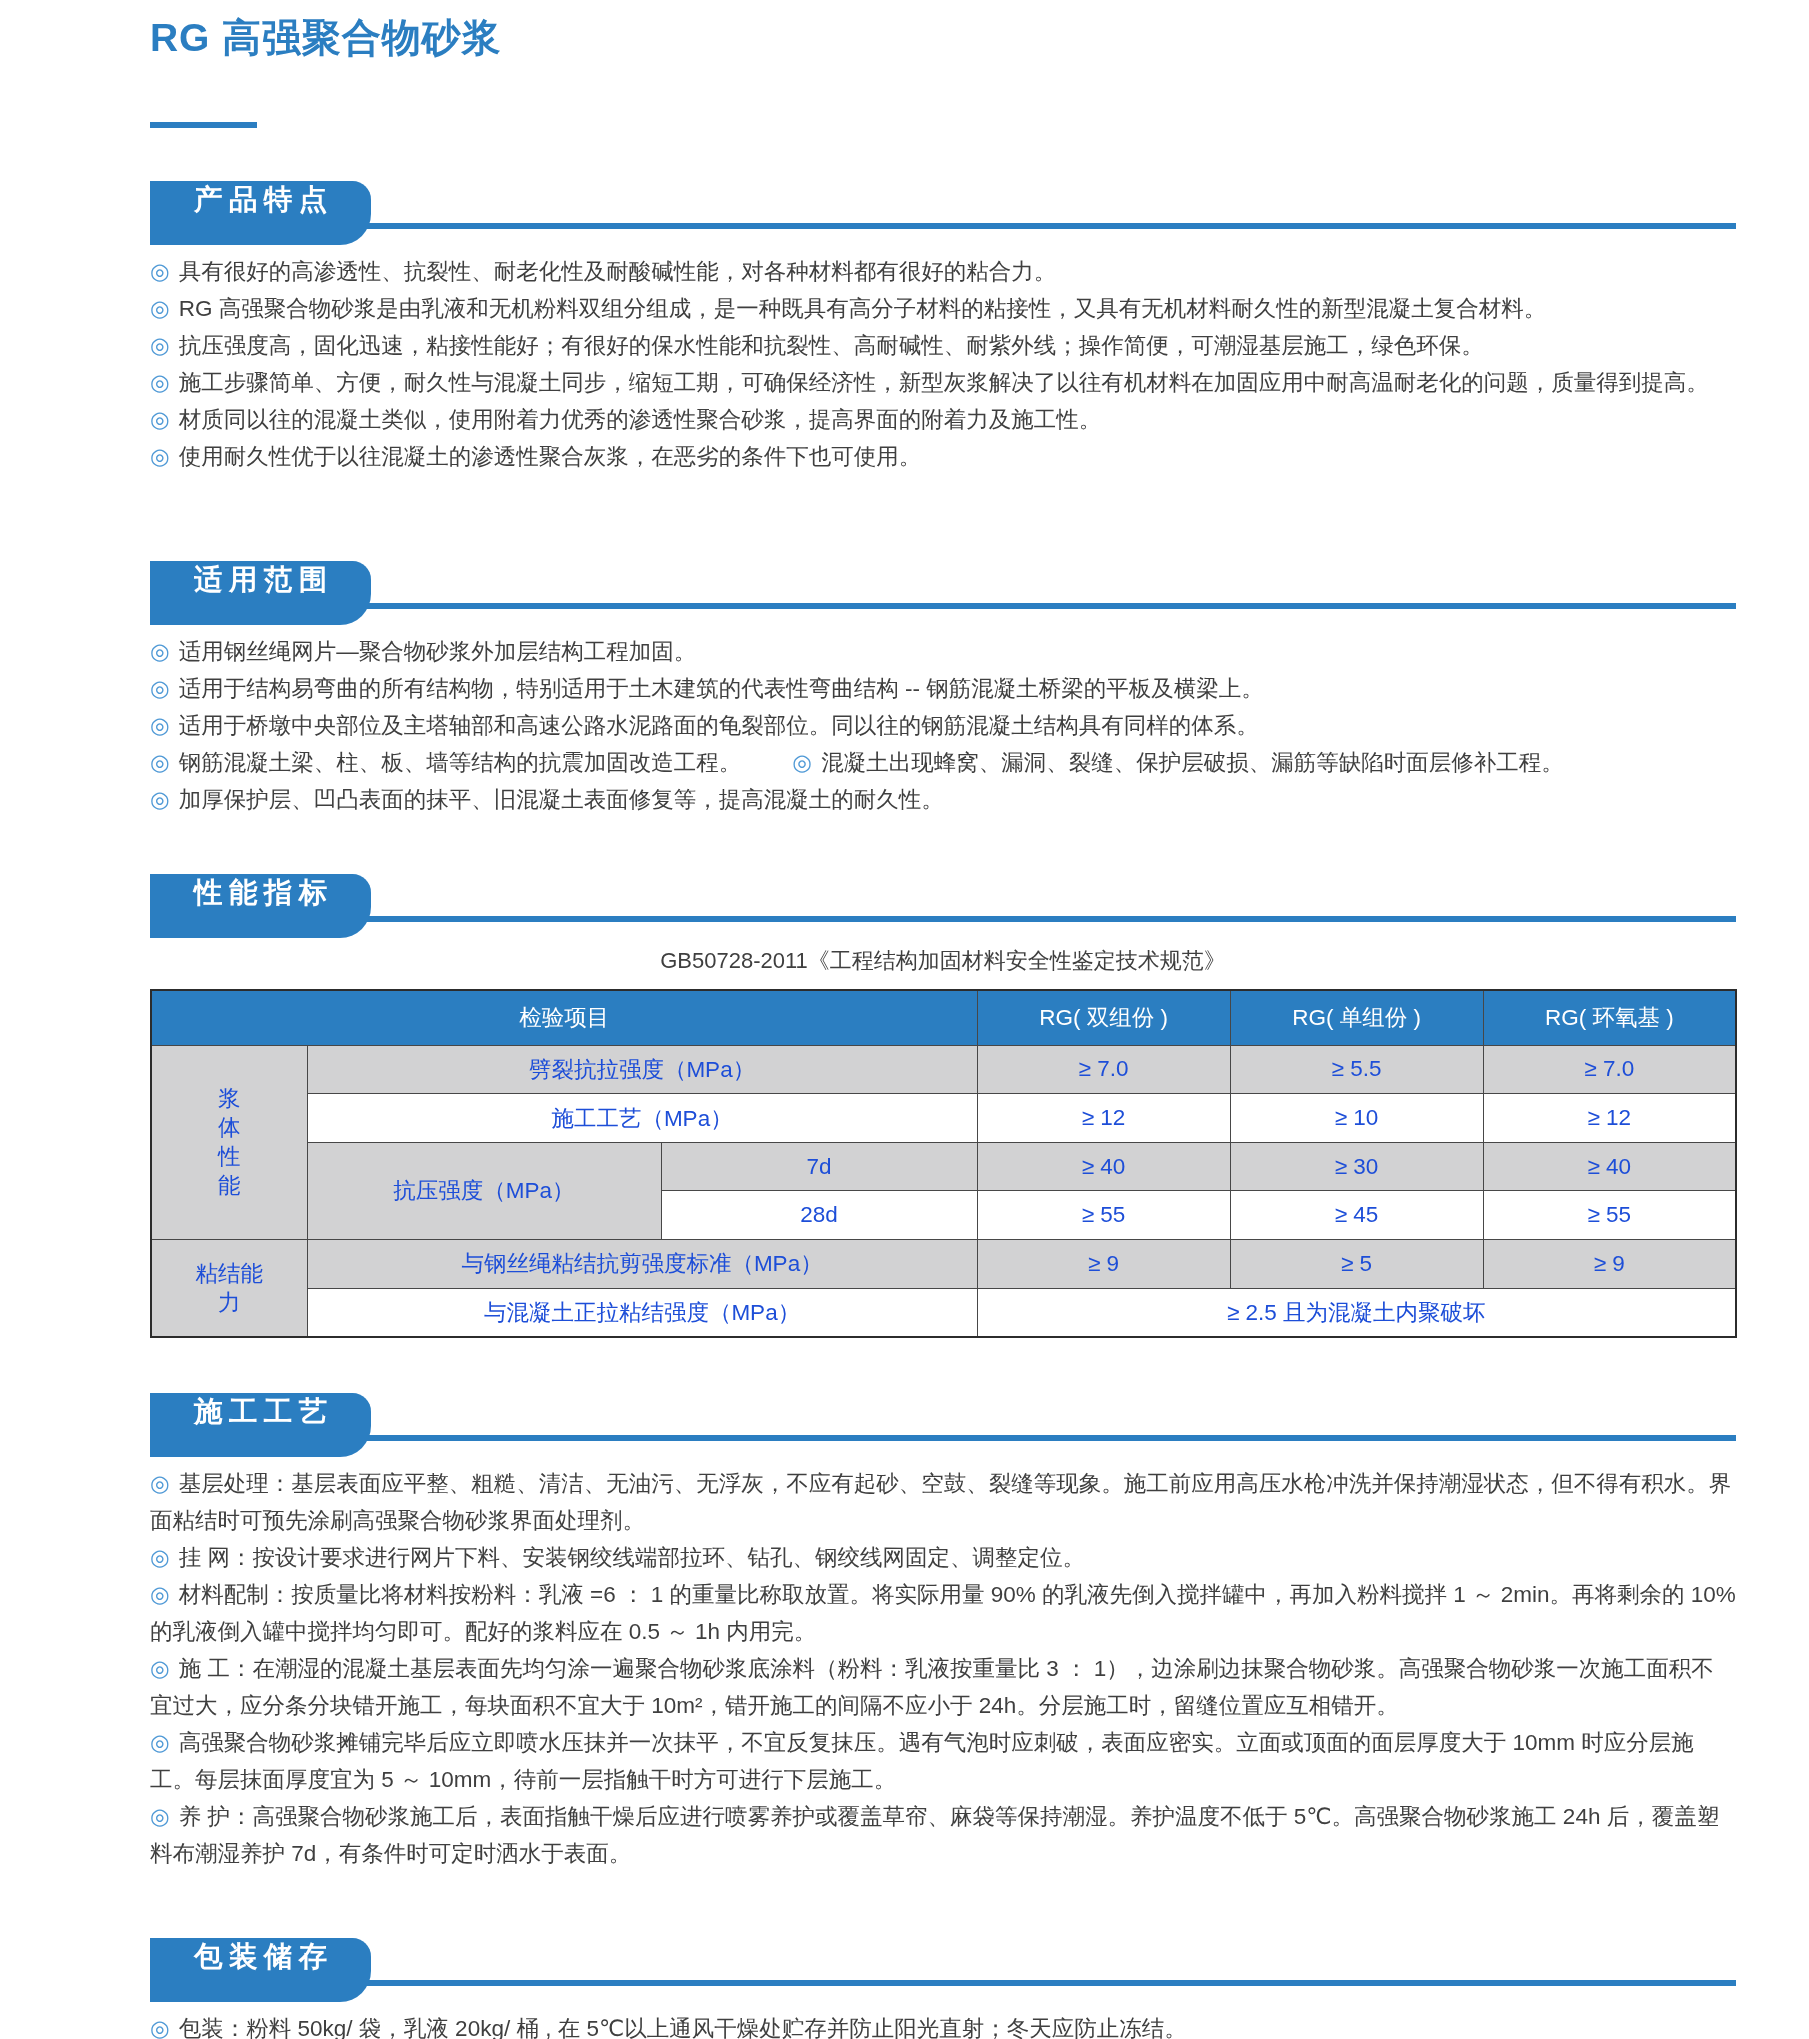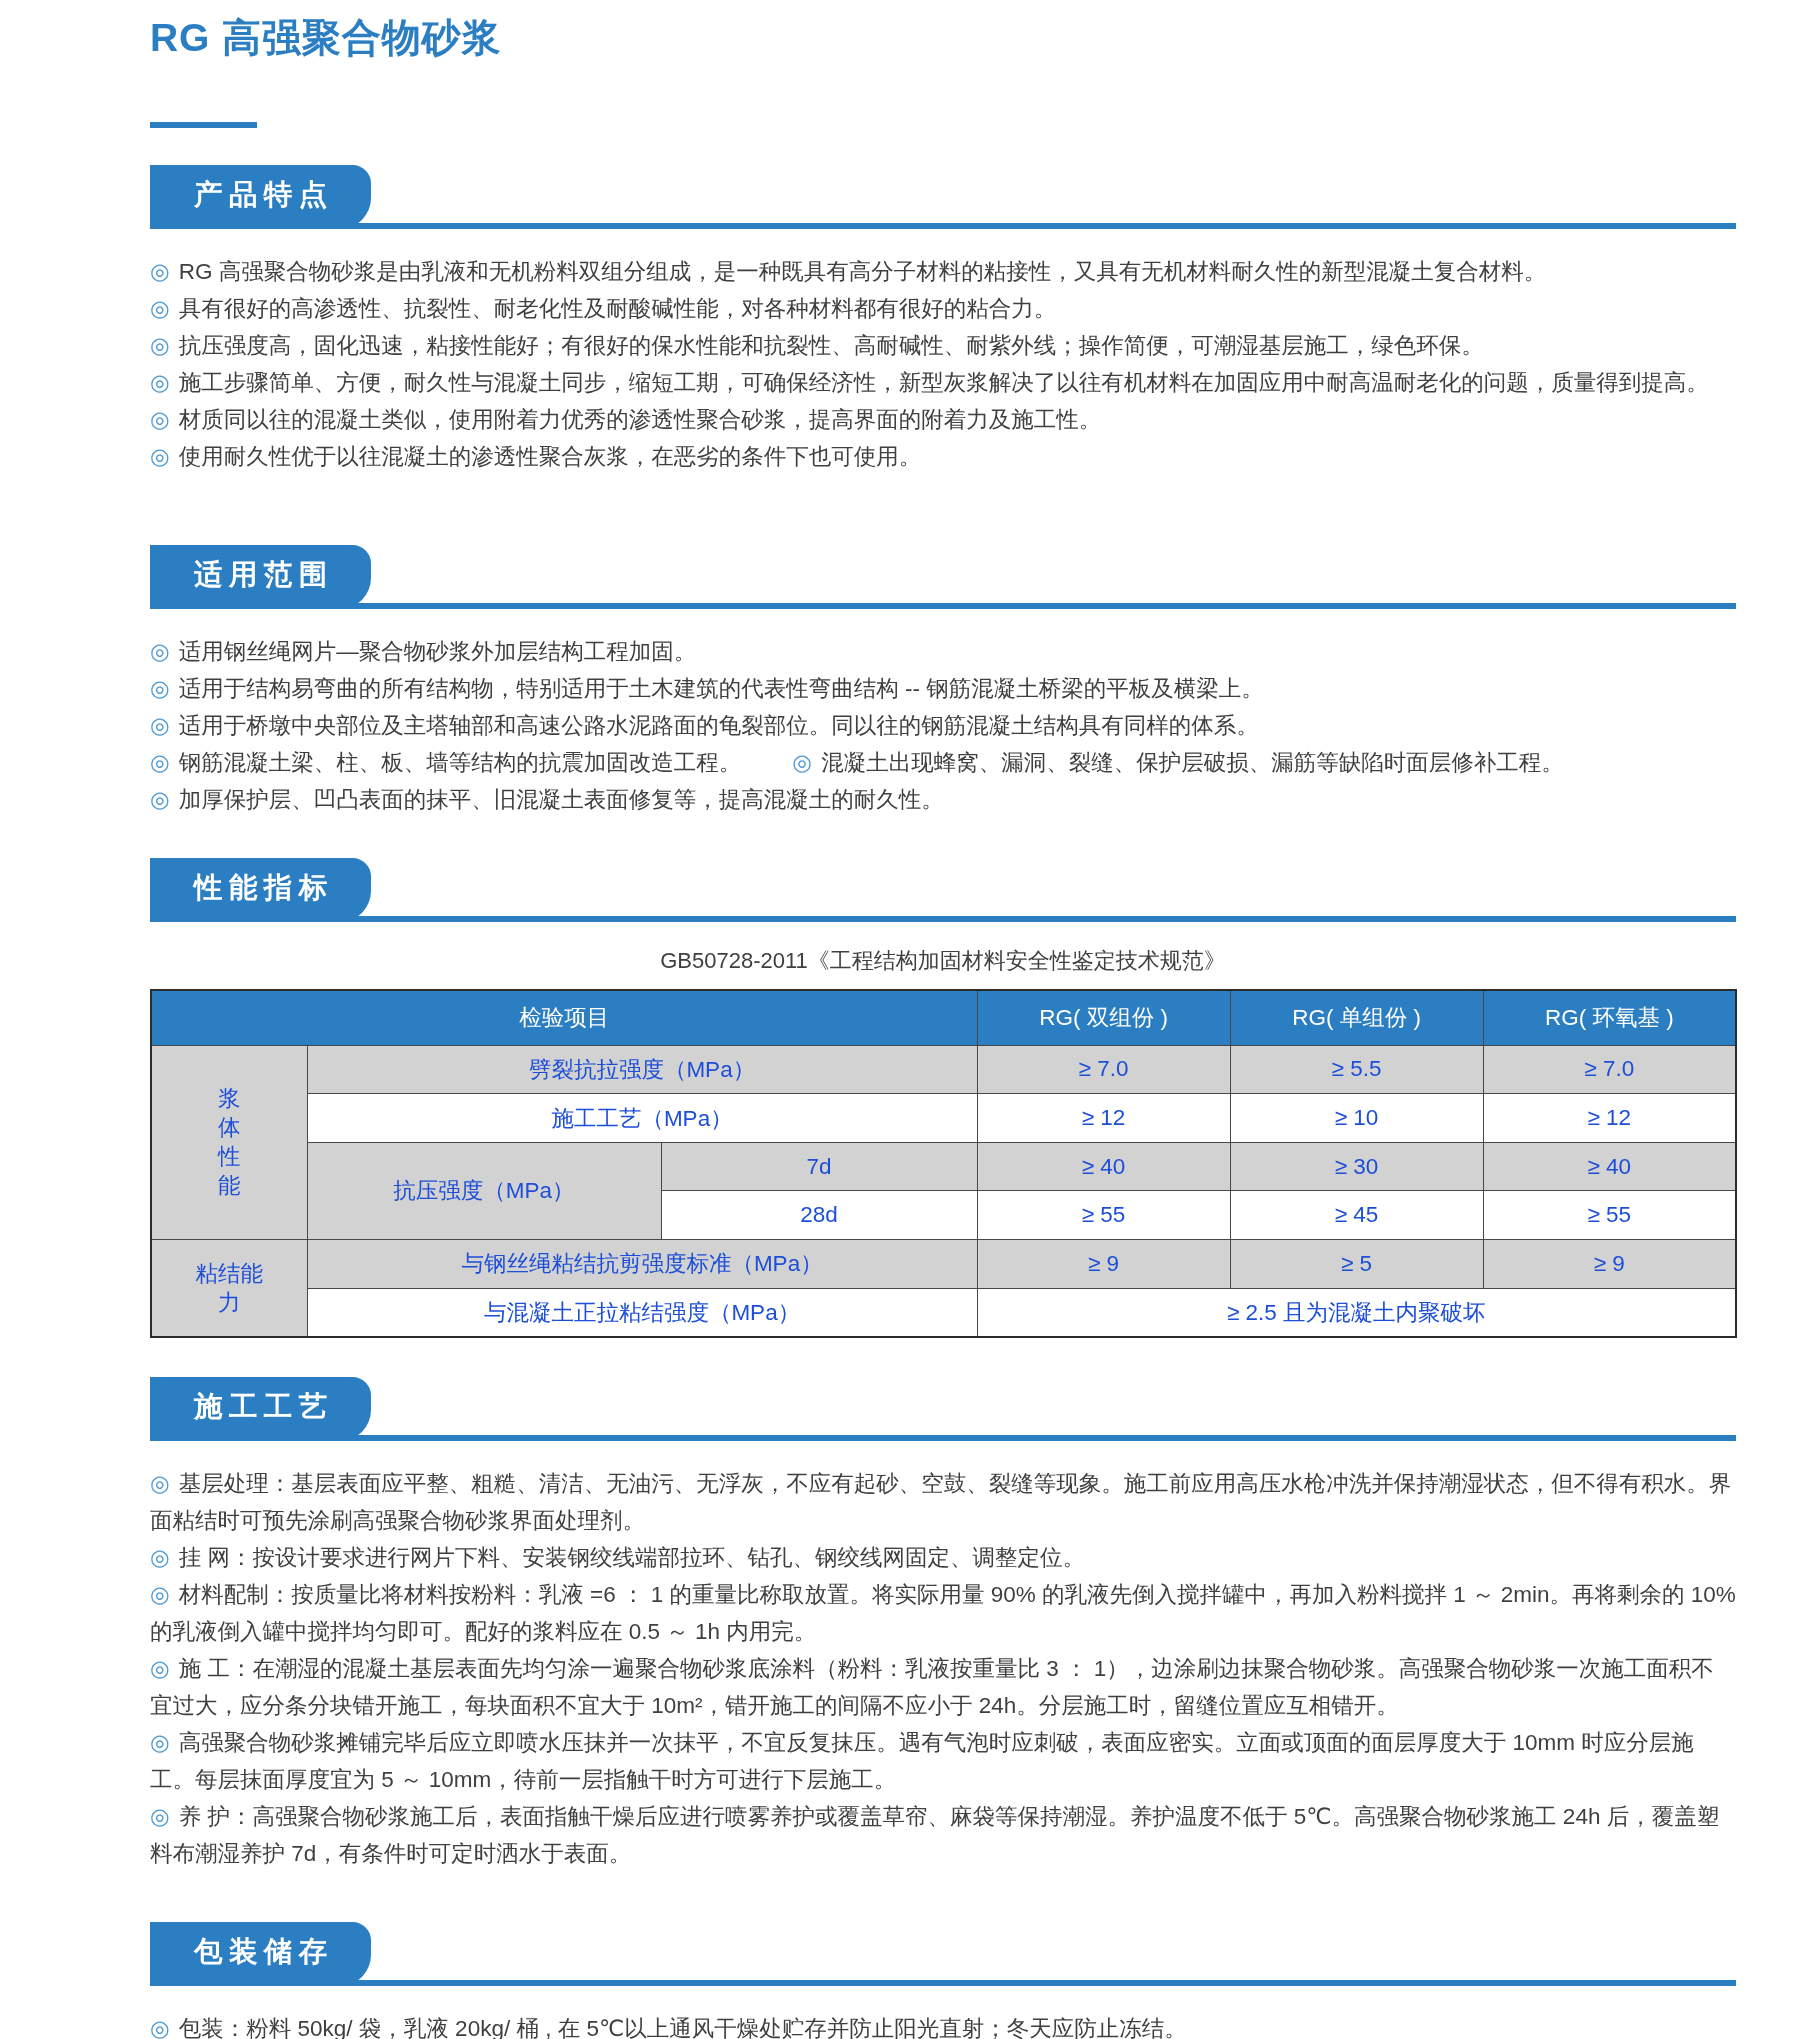--- a/index.html
+++ b/index.html
@@ -20,25 +20,25 @@
     font-weight:700; color:#2b7ec1; letter-spacing:0.9px;
   }
   .title-underline { width:107px; height:6.4px; background:#2b7ec1; margin-top:61px; }
 
   .section-header { position:relative; height:64px; margin-top:37px; }
   .section-rule {
     position:absolute; left:0; bottom:0; width:100%; height:6.4px;
     background:#2b7ec1;
   }
   .section-badge {
-    position:absolute; left:0; top:0; z-index:1;
+    position:absolute; left:0; top:16px; z-index:1;
     height:64px; box-sizing:border-box;
     background:#2b7ec1; color:#ffffff;
     border-radius:0 18.4px 31px 0;
-    display:flex; align-items:center;
+    display:flex; 
     font-size:28.5px; font-weight:700; letter-spacing:6.4px;
     padding:0 37px 3.7px 44px;
   }
 
   .bullets { margin-top:24px; }
   .bullet { margin:0; font-size:22.5px; line-height:37px; color:#3f3f3f; }
   .bullets-loose .bullet { line-height:37px; }
   .mk { color:#4f99d6; margin-right:9.2px; }
   .mk-second { margin-left:51px; }
 
@@ -72,22 +72,22 @@
     <h1 class="page-title">RG 高强聚合物砂浆</h1>
     <div class="title-underline"></div>
 
     <div class="section-header">
       <div class="section-rule"></div>
       <div class="section-badge">
         <span>产品特点</span>
       </div>
     </div>
     <div class="bullets">
+      <p class="bullet"><span class="mk">◎</span><span>具有很好的高渗透性、抗裂性、耐老化性及耐酸碱性能，对各种材料都有很好的粘合力。</span></p>
       <p class="bullet"><span class="mk">◎</span><span>RG 高强聚合物砂浆是由乳液和无机粉料双组分组成，是一种既具有高分子材料的粘接性，又具有无机材料耐久性的新型混凝土复合材料。</span></p>
-      <p class="bullet"><span class="mk">◎</span><span>具有很好的高渗透性、抗裂性、耐老化性及耐酸碱性能，对各种材料都有很好的粘合力。</span></p>
       <p class="bullet"><span class="mk">◎</span><span>抗压强度高，固化迅速，粘接性能好；有很好的保水性能和抗裂性、高耐碱性、耐紫外线；操作简便，可潮湿基层施工，绿色环保。</span></p>
       <p class="bullet"><span class="mk">◎</span><span>施工步骤简单、方便，耐久性与混凝土同步，缩短工期，可确保经济性，新型灰浆解决了以往有机材料在加固应用中耐高温耐老化的问题，质量得到提高。</span></p>
       <p class="bullet"><span class="mk">◎</span><span>材质同以往的混凝土类似，使用附着力优秀的渗透性聚合砂浆，提高界面的附着力及施工性。</span></p>
       <p class="bullet"><span class="mk">◎</span><span>使用耐久性优于以往混凝土的渗透性聚合灰浆，在恶劣的条件下也可使用。</span></p>
     </div>
 
     <div class="section-header" style="margin-top:70px;">
       <div class="section-rule"></div>
       <div class="section-badge">
         <span>适用范围</span>

